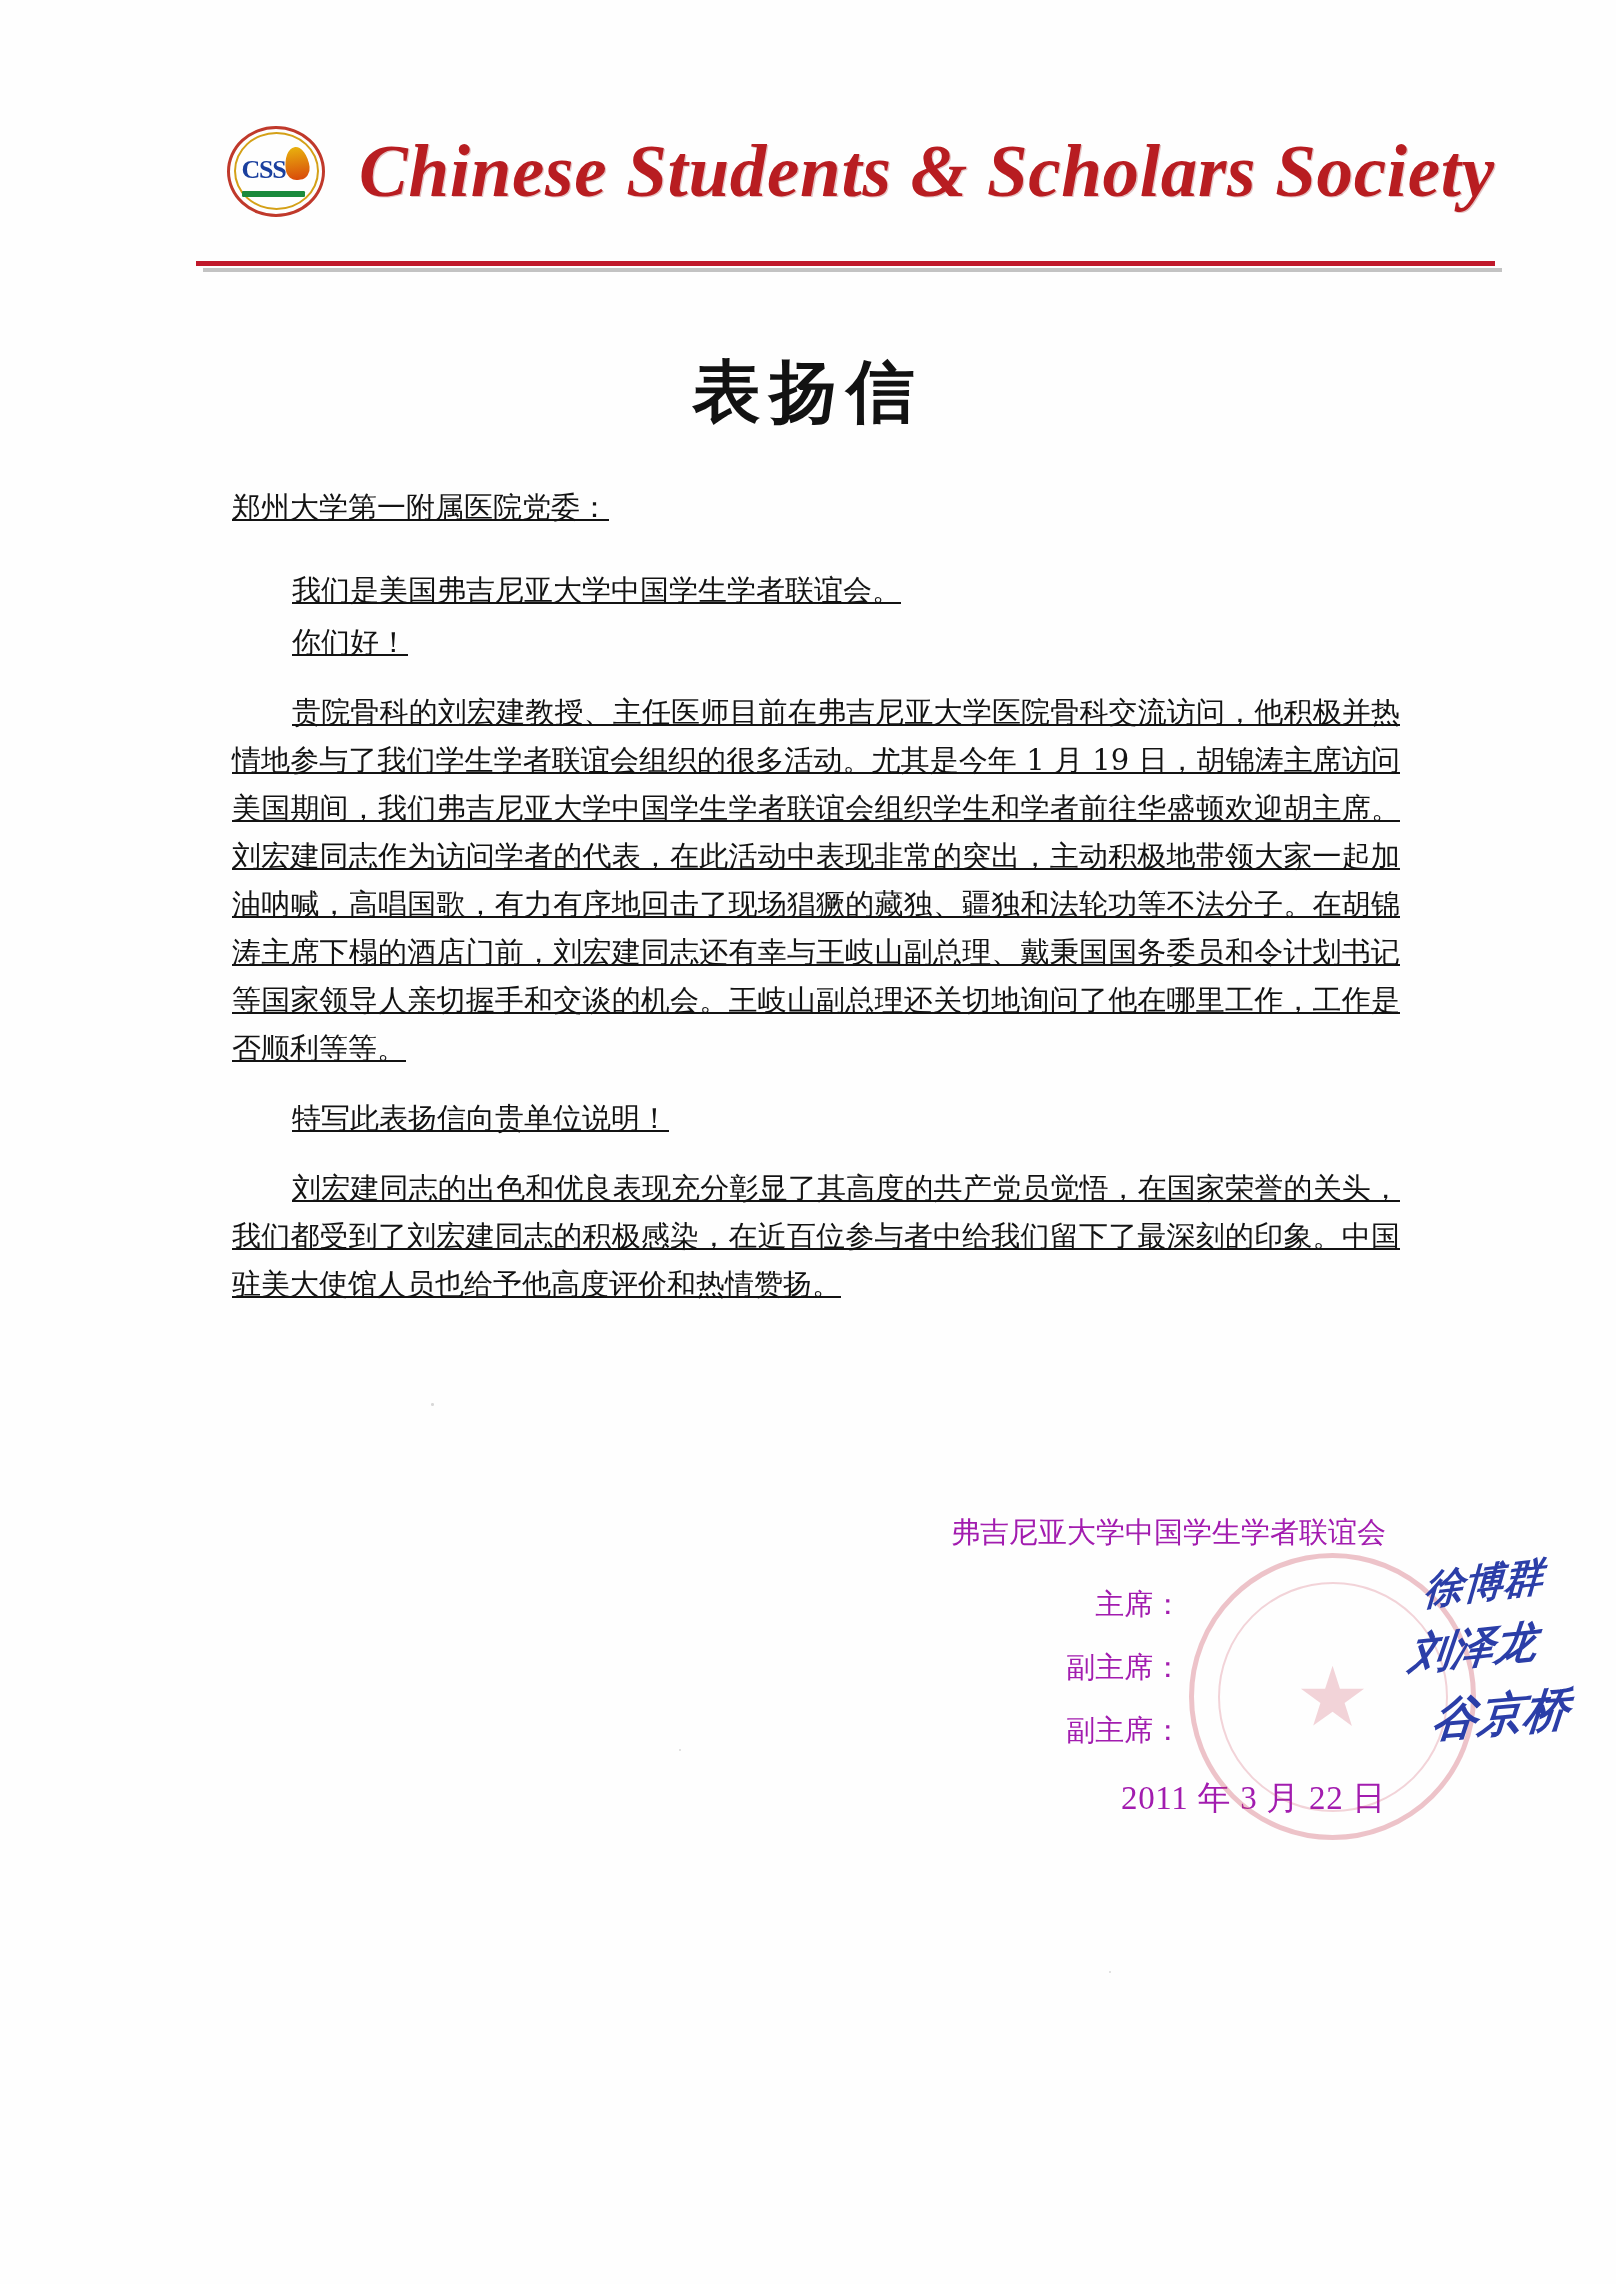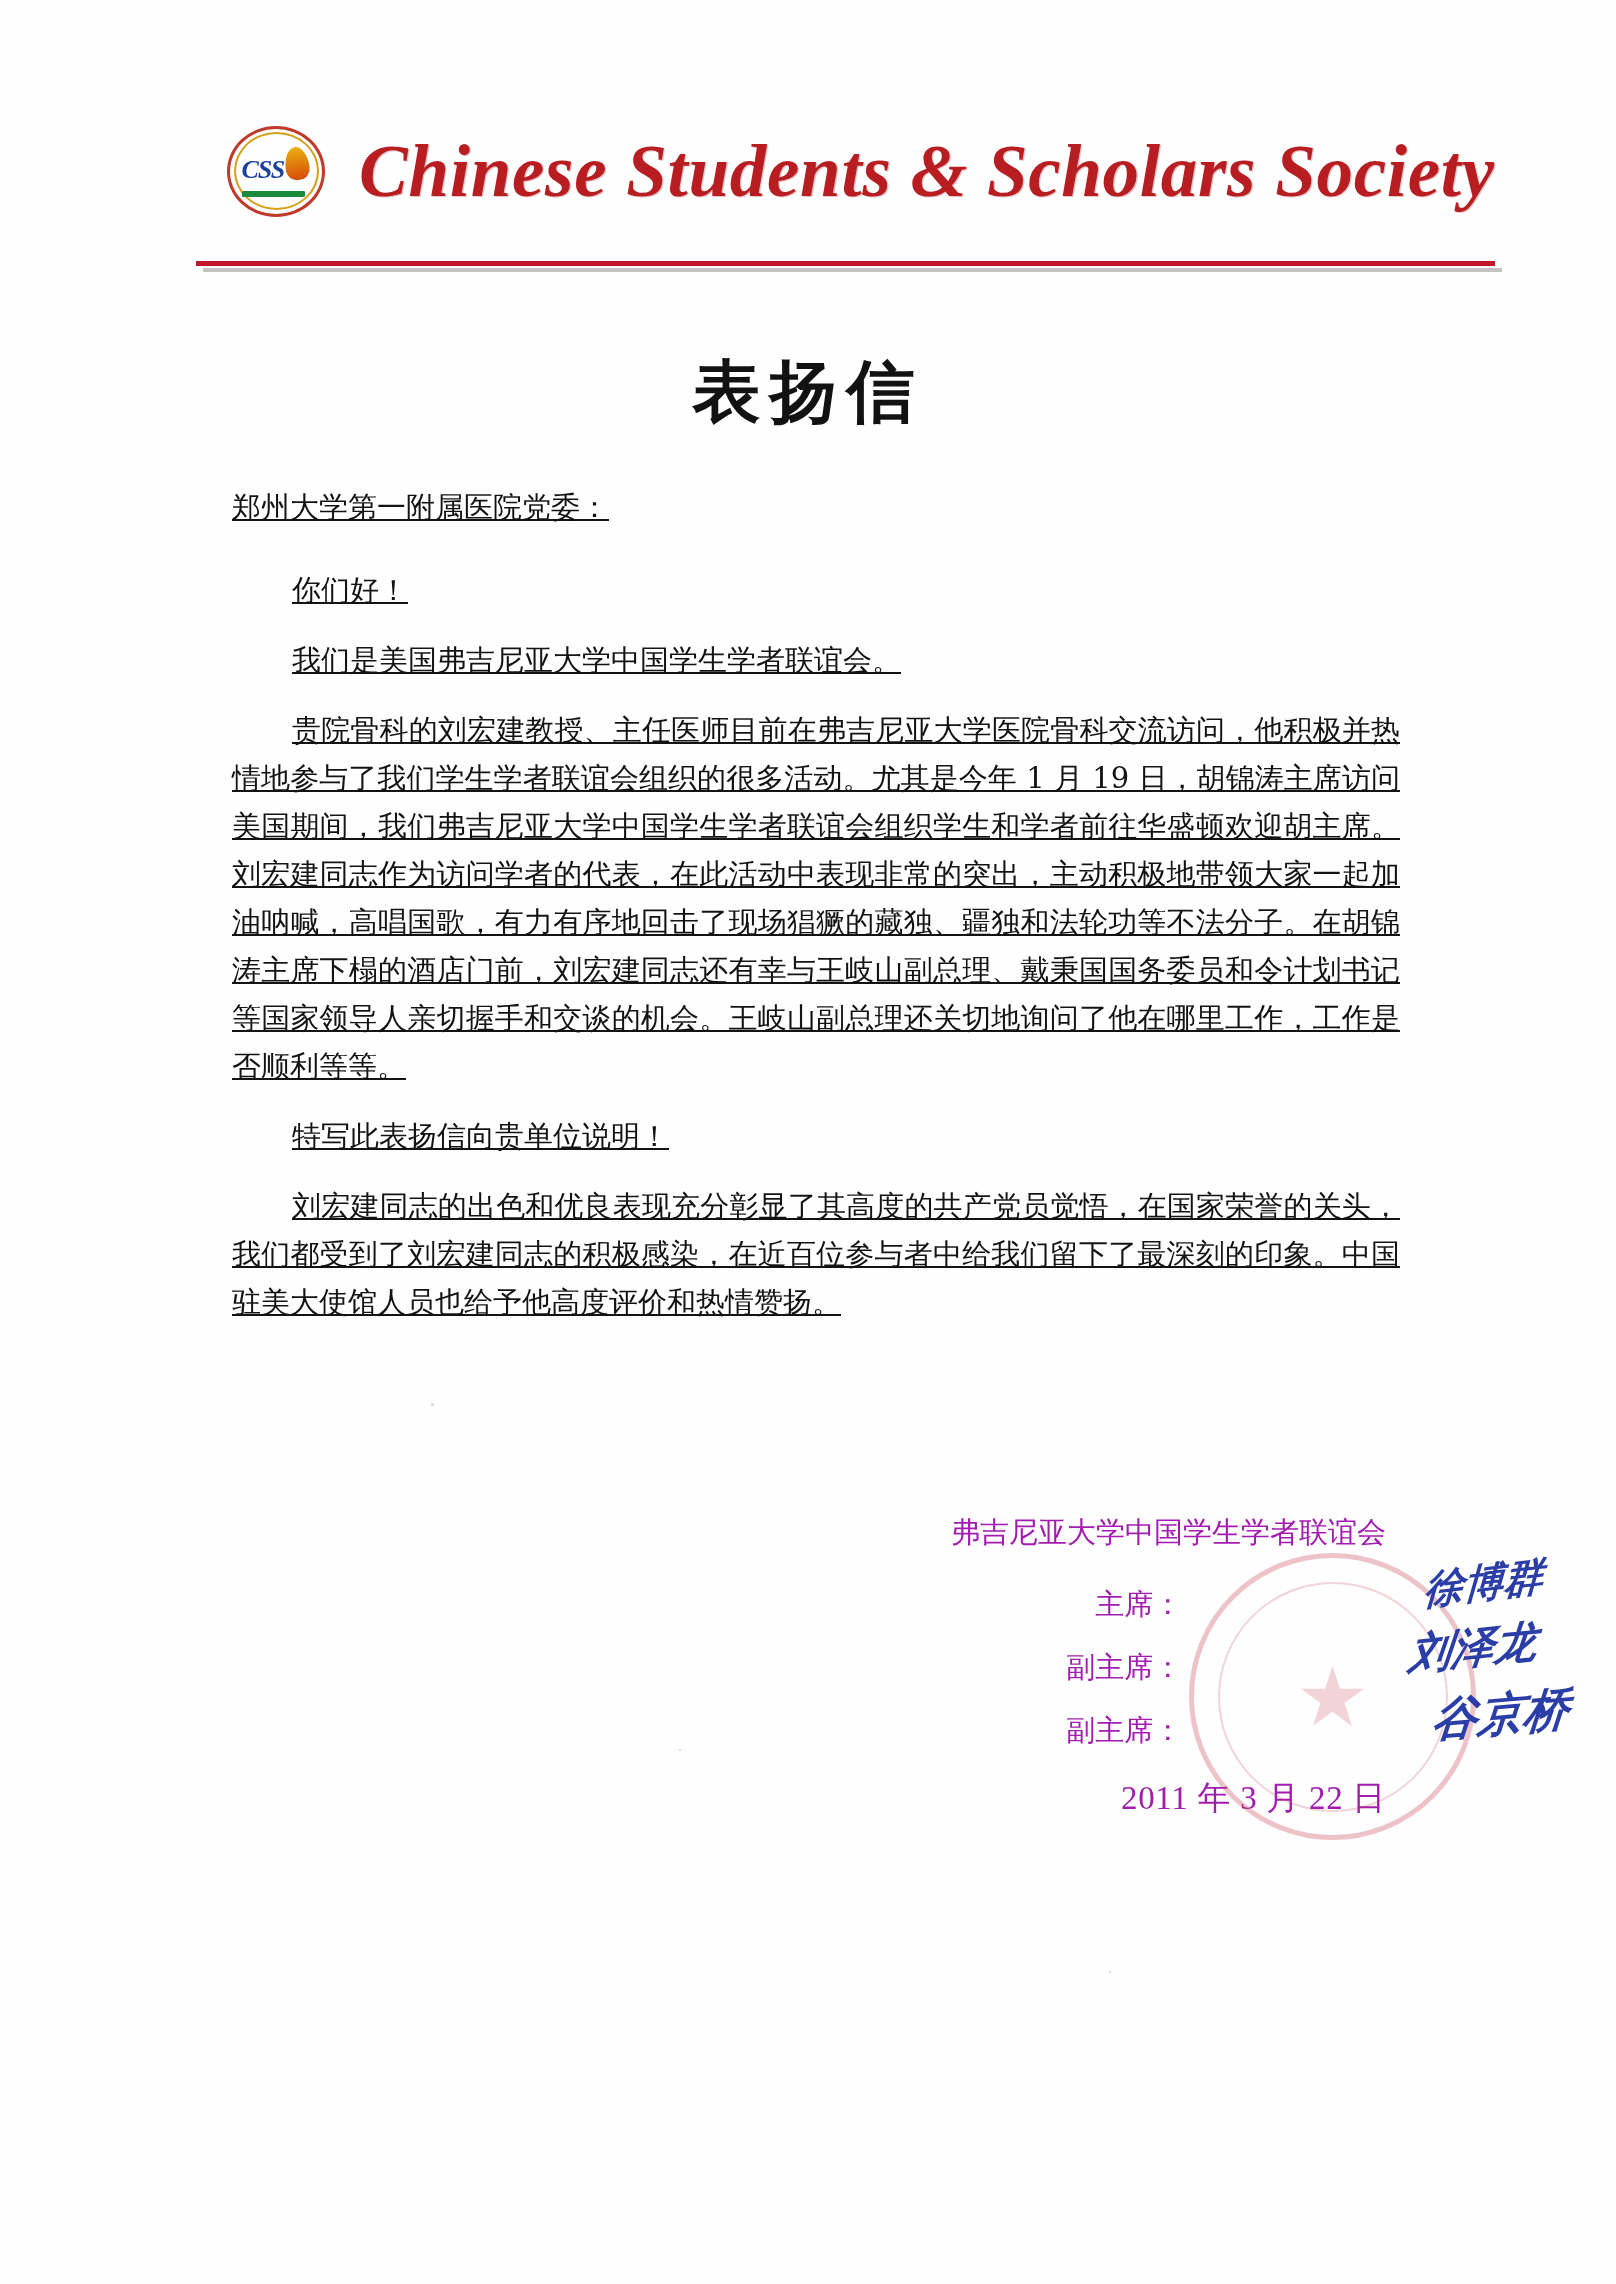--- a/index.html
+++ b/index.html
@@ -58,21 +58,20 @@
     border-radius: 50%;
     box-sizing: border-box;
   }
   .logo .css-text {
     position: absolute;
     left: 19.6px;
     top: 34px;
     font-family: "Liberation Serif", serif;
     font-size: 26px;
     font-weight: bold;
-    font-style: italic;
     color: #1a3f9e;
     letter-spacing: -1.3px;
   }
   .logo .flame {
     position: absolute;
     left: 63px;
     top: 26px;
     width: 23.5px;
     height: 33px;
     background: linear-gradient(180deg, #e8b10e 0%, #d94b0a 100%);
@@ -272,22 +271,22 @@
 
   <div class="rule-wrap">
     <div class="rule-red"></div>
     <div class="rule-grey"></div>
   </div>
 
   <div class="doc-title">表扬信</div>
 
   <div class="body-block">
     <p class="p salutation">郑州大学第一附属医院党委：</p>
+    <p class="p indent gap-before">我们是美国弗吉尼亚大学中国学生学者联谊会。</p>
     <p class="p indent">你们好！</p>
-    <p class="p indent gap-before">我们是美国弗吉尼亚大学中国学生学者联谊会。</p>
     <p class="p indent gap-before">贵院骨科的刘宏建教授、主任医师目前在弗吉尼亚大学医院骨科交流访问，他积极并热情地参与了我们学生学者联谊会组织的很多活动。尤其是今年 1 月 19 日，胡锦涛主席访问美国期间，我们弗吉尼亚大学中国学生学者联谊会组织学生和学者前往华盛顿欢迎胡主席。刘宏建同志作为访问学者的代表，在此活动中表现非常的突出，主动积极地带领大家一起加油呐喊，高唱国歌，有力有序地回击了现场猖獗的藏独、疆独和法轮功等不法分子。在胡锦涛主席下榻的酒店门前，刘宏建同志还有幸与王岐山副总理、戴秉国国务委员和令计划书记等国家领导人亲切握手和交谈的机会。王岐山副总理还关切地询问了他在哪里工作，工作是否顺利等等。</p>
     <p class="p indent gap-before">特写此表扬信向贵单位说明！</p>
     <p class="p indent gap-before">刘宏建同志的出色和优良表现充分彰显了其高度的共产党员觉悟，在国家荣誉的关头，我们都受到了刘宏建同志的积极感染，在近百位参与者中给我们留下了最深刻的印象。中国驻美大使馆人员也给予他高度评价和热情赞扬。</p>
   </div>
 
   <div class="sign-block">
     <div class="sign-org">弗吉尼亚大学中国学生学者联谊会</div>
 
     <div class="sign-row">
       <span class="sign-label">主席：</span>

